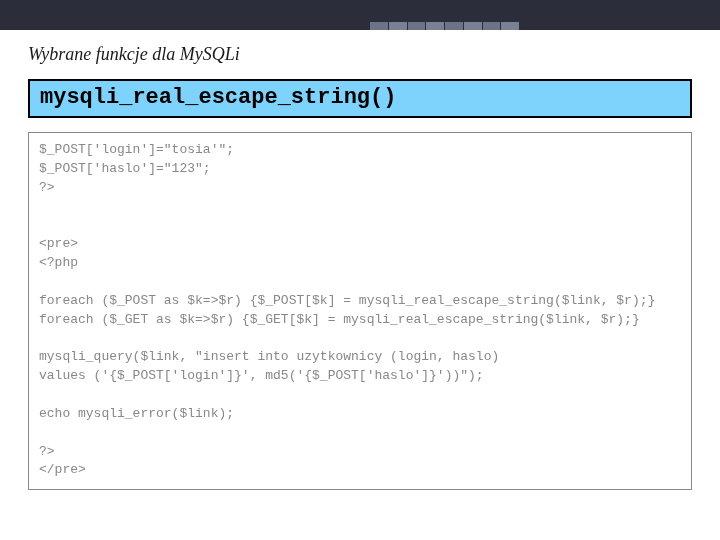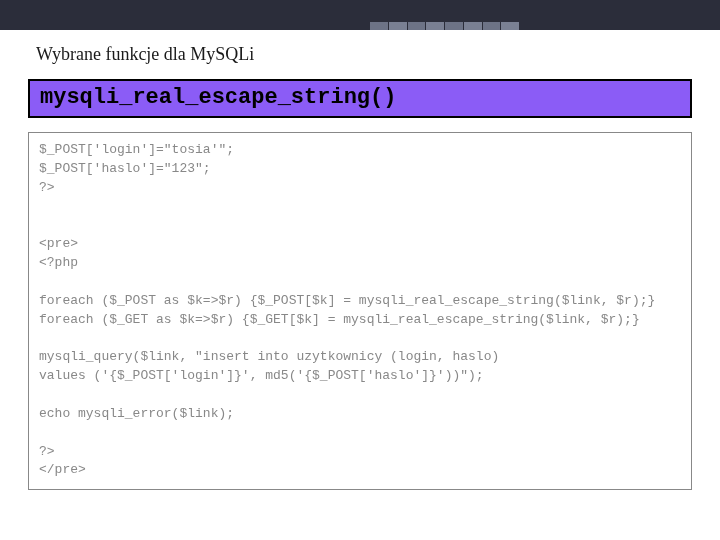--- a/index.html
+++ b/index.html
@@ -35,25 +35,26 @@
   }
   .content {
     padding: 14px 28px 0 28px;
     box-sizing: border-box;
     width: 720px;
   }
   .section-title {
     font-family: Georgia, "Times New Roman", serif;
     font-size: 18px;
     color: #1a1a1a;
-    margin: 0 0 14px 8px;
+    margin: 0 0 14px 0;
+    font-style: italic;
   }
   .fn-box {
     border: 2px solid #000;
-    background: #8b5cf6;
+    background: #7dd3fc;
     padding: 4px 10px 6px 10px;
     margin-bottom: 14px;
   }
   .fn-box span {
     font-family: "Courier New", Courier, monospace;
     font-size: 22px;
     font-weight: bold;
     color: #000;
   }
   .code-box {

